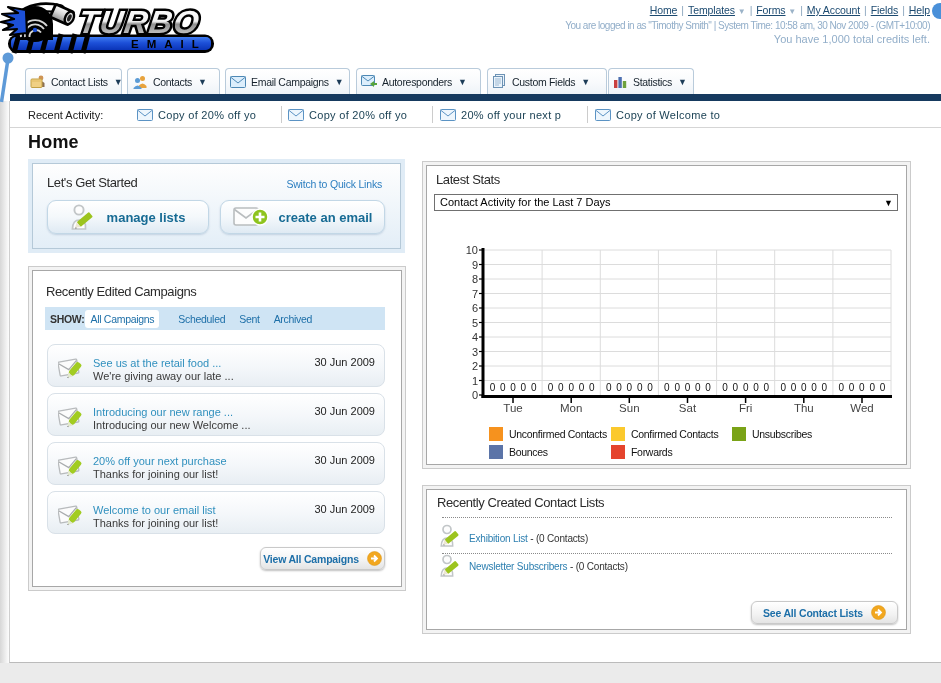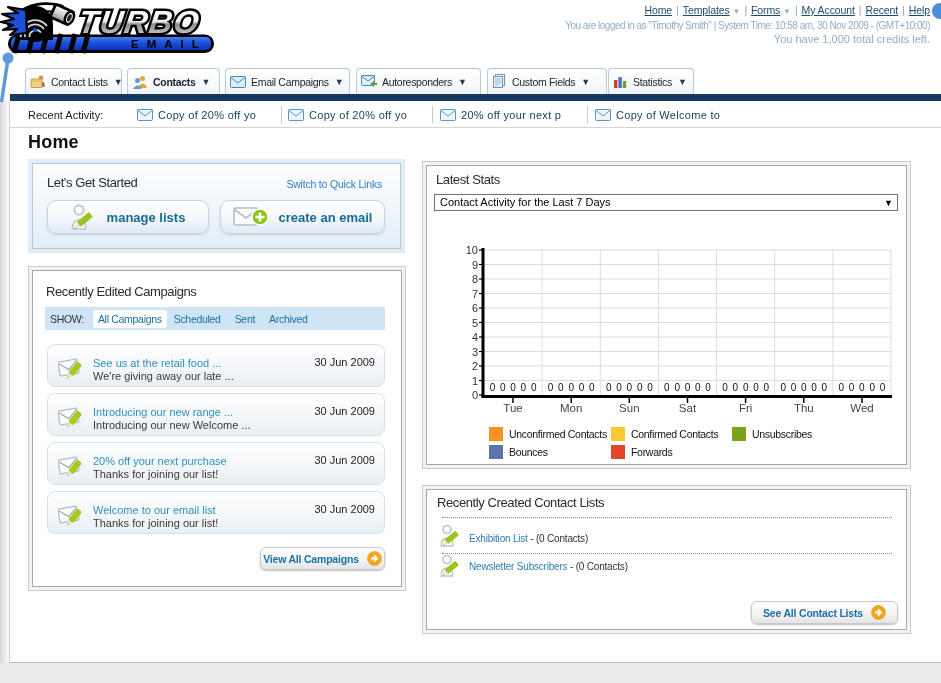--- a/index.html
+++ b/index.html
@@ -33,23 +33,23 @@
 #bluebox { position:absolute; left:28px; top:159px; width:377px; height:94px; background:#e0ecf6; padding:4px; }
 #bluebox .inner { width:100%; height:100%; border:1px solid #b5c9d8; background:linear-gradient(#fefefe, #e3eef7); position:relative; }
 #lgs { position:absolute; left:14px; top:11px; }
 #switchq { position:absolute; right:18px; top:14px; font-size:10.5px; letter-spacing:-0.2px; color:#2d7fc0; }
 .bigbtn { position:absolute; top:36px; width:162px; height:34px; border:1px solid #c2d7e6; border-radius:9px; background:linear-gradient(#ffffff,#f4f8fb 50%,#dfeaf3); box-shadow:0 1px 2px rgba(120,150,180,.35); display:flex; align-items:center; justify-content:center; font-size:13px; font-weight:bold; color:#176b94; }
 .bigbtn svg { margin-right:10px; }
 
 .panel { position:absolute; border:1px solid #cbcbcb; background:#f3f3f3; padding:3px; }
 .panel .pinner { width:100%; height:100%; border:1px solid #a7a7a7; background:#fff; position:relative; }
 #showbar { position:absolute; left:12px; top:36px; width:340px; height:23px; background:#cfe4f4; font-size:10.5px; letter-spacing:-0.3px; color:#333; display:flex; align-items:center; }
-#showbar .lbl { margin-left:5px; margin-right:8px; }
+#showbar .lbl { margin-left:5px; margin-right:0;font-weight:bold; }
 #showbar a { color:#1d6fa8; text-decoration:none; margin:0 7px; }
-#showbar .on { background:#fff; border-radius:3px; padding:3px 5px; margin:0 0 0 1px; color:#1d6fa8; }
+#showbar .on { background:#fff; border-radius:3px; padding:3px 5px; margin:0 12px 0 1px; color:#1d6fa8; }
 .citem { position:absolute; left:14px; width:338px; height:43px; border:1px solid #d9e1e8; border-radius:8px; background:linear-gradient(#ffffff,#f4f7fa 55%,#e8eef3); }
 .citem .t { position:absolute; left:45px; top:12px; font-size:11px; color:#3090be; }
 .citem .s { position:absolute; left:45px; top:25px; font-size:11px; color:#3a3a3a; }
 .citem .d { position:absolute; right:9px; top:11px; font-size:11px; color:#222; }
 .citem svg { position:absolute; left:10px; top:9px; }
 .gobtn { position:absolute; height:23px; border:1px solid #c9c9c9; border-radius:6px; background:linear-gradient(#ffffff,#f2f2f2 60%,#e4e4e4); box-shadow:0 1px 2px rgba(0,0,0,.25); font-size:10.5px; letter-spacing:-0.2px; font-weight:bold; color:#1d6fa8; display:flex; align-items:center; justify-content:center; white-space:nowrap; }
 .gobtn svg { margin-left:8px; }
 
 #dropdown { position:absolute; left:7px; top:28px; width:464px; height:17px; border:1px solid #707070; background:#fff; font-size:11px; color:#000; line-height:15px; padding-left:5px; }
 #dropdown .arr { position:absolute; right:4px; top:1px; font-size:9px; color:#000; }
@@ -57,21 +57,21 @@
 .leg i { width:14px; height:14px; display:inline-block; margin-right:6px; }
 
 .dotline { position:absolute; left:15px; right:14px; border-top:1px dotted #8a8a8a; }
 .lrow { position:absolute; left:15px; font-size:10px; letter-spacing:-0.2px; color:#333; }
 .lrow a { color:#2d7fb0; text-decoration:none; }
 </style>
 </head>
 <body>
 
 <div id="toplinks">
-  <a href="#">Home</a><span class="sep">|</span><a href="#">Templates</a> <span class="car">▼</span><span class="sep">|</span><a href="#">Forms</a> <span class="car">▼</span><span class="sep">|</span><a href="#">My Account</a><span class="sep">|</span><a href="#">Recent</a><span class="sep">|</span><a href="#">Help</a>
+  <a href="#">Home</a><span class="sep">|</span><a href="#">Templates</a> <span class="car">▼</span><span class="sep">|</span><a href="#">Forms</a> <span class="car">▼</span><span class="sep">|</span><a href="#">My Account</a><span class="sep">|</span><a href="#">Fields</a><span class="sep">|</span><a href="#">Help</a>
 </div>
 <div id="helpdot"></div>
 <div class="subtx" style="top:20px; font-size:10px; letter-spacing:-0.5px;">You are logged in as "Timothy Smith" | System Time: 10:58 am, 30 Nov 2009 - (GMT+10:00)</div>
 <div class="subtx" style="top:33px;">You have 1,000 total credits left.</div>
 
 <svg class="abs" style="left:0;top:0;z-index:5;" width="240" height="115" viewBox="0 0 240 115">
   <defs>
     <linearGradient id="chrome" x1="0" y1="0" x2="0" y2="1">
       <stop offset="0" stop-color="#ffffff"></stop>
         <stop offset="0.48" stop-color="#f2f2f2"></stop>
@@ -129,21 +129,21 @@
   <line x1="8" y1="59" x2="1.5" y2="102" stroke="#5e9ad8" stroke-width="3.5"></line>
   <circle cx="8" cy="58" r="5.5" fill="#5e9ad8"></circle>
 </svg>
 
 <div class="tab" style="left:25px; width:97px;"><svg width="16" height="16" viewBox="0 0 16 16">
       <circle cx="11" cy="4" r="2.4" fill="#cf9355"></circle>
       <path d="M8 9 q3-3.5 6.5 0 l0 4 -6.5 0 Z" fill="#8a6f52"></path>
       <rect x="1" y="5" width="11" height="8.5" rx="1" fill="#f0d084" stroke="#c2a045" stroke-width="1"></rect>
       <path d="M1 7 l11 0" stroke="#e0bb62"></path>
     </svg>Contact Lists<span class="car">▼</span></div>
-<div class="tab" style="left:127px; width:93px;font-weight:bold;"><svg width="16" height="16" viewBox="0 0 16 16">
+<div class="tab" style="left:127px; width:93px;"><svg width="16" height="16" viewBox="0 0 16 16">
       <circle cx="10.5" cy="4.5" r="2.5" fill="#e8a33d"></circle>
       <path d="M6.5 12 q4-5 8 0 l0 2 -8 0 Z" fill="#e8a33d"></path>
       <circle cx="5.5" cy="6.5" r="2.5" fill="#5b9bd5"></circle>
       <path d="M1.5 14 q4-5 8 0 l0 1 -8 0 Z" fill="#5b9bd5"></path>
     </svg>Contacts<span class="car">▼</span></div>
 <div class="tab" style="left:225px; width:125px;"><svg width="16" height="12" viewBox="0 0 16 12">
       <rect x="0.5" y="0.5" width="15" height="11" rx="1" fill="#dceefc" stroke="#4d88b5"></rect>
       <path d="M0.5 1 L8 7 L15.5 1" fill="none" stroke="#4d88b5"></path>
     </svg>Email Campaigns<span class="car">▼</span></div>
 <div class="tab" style="left:356px; width:125px;"><svg width="16" height="13" viewBox="0 0 16 13">

